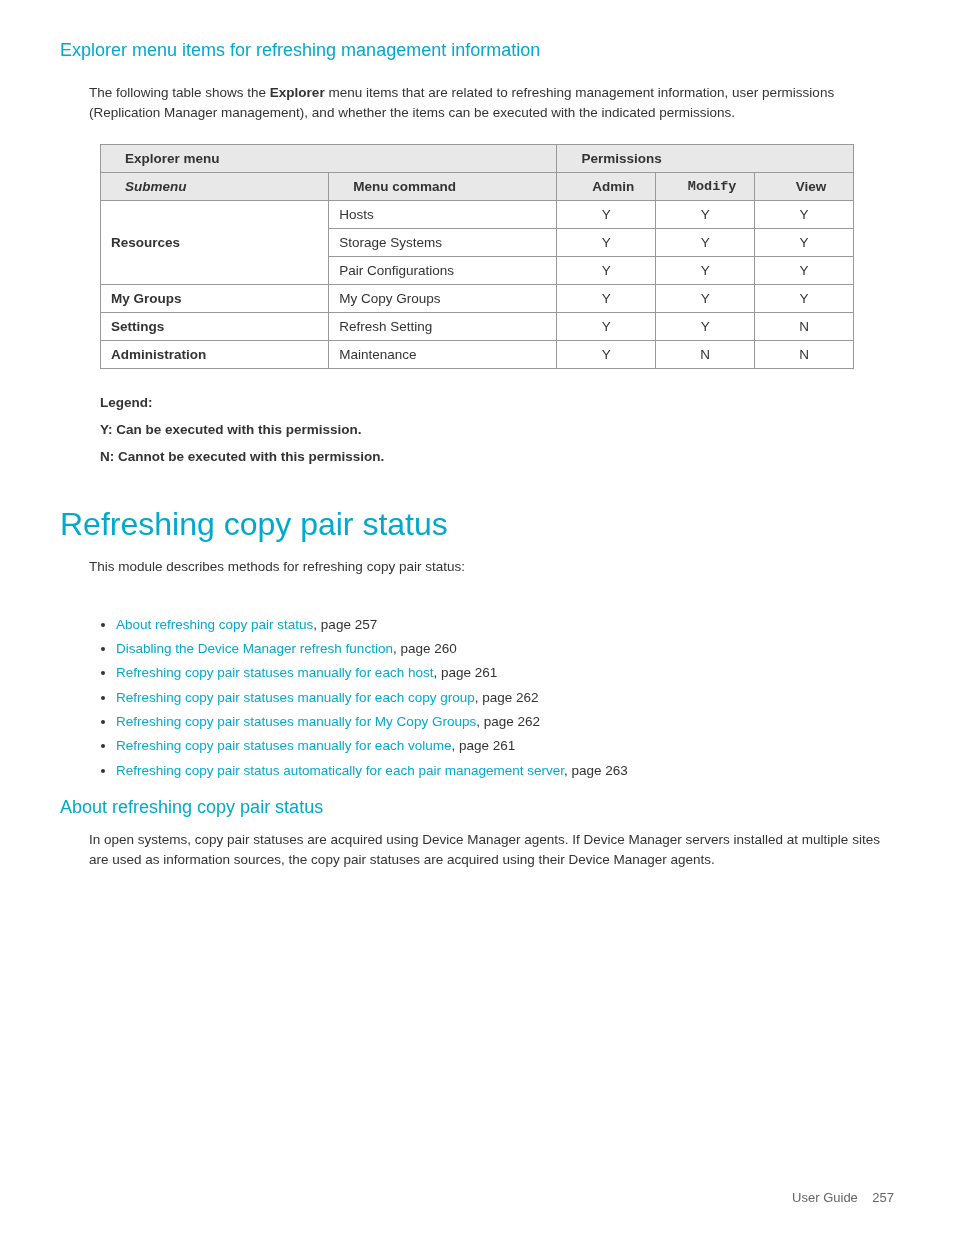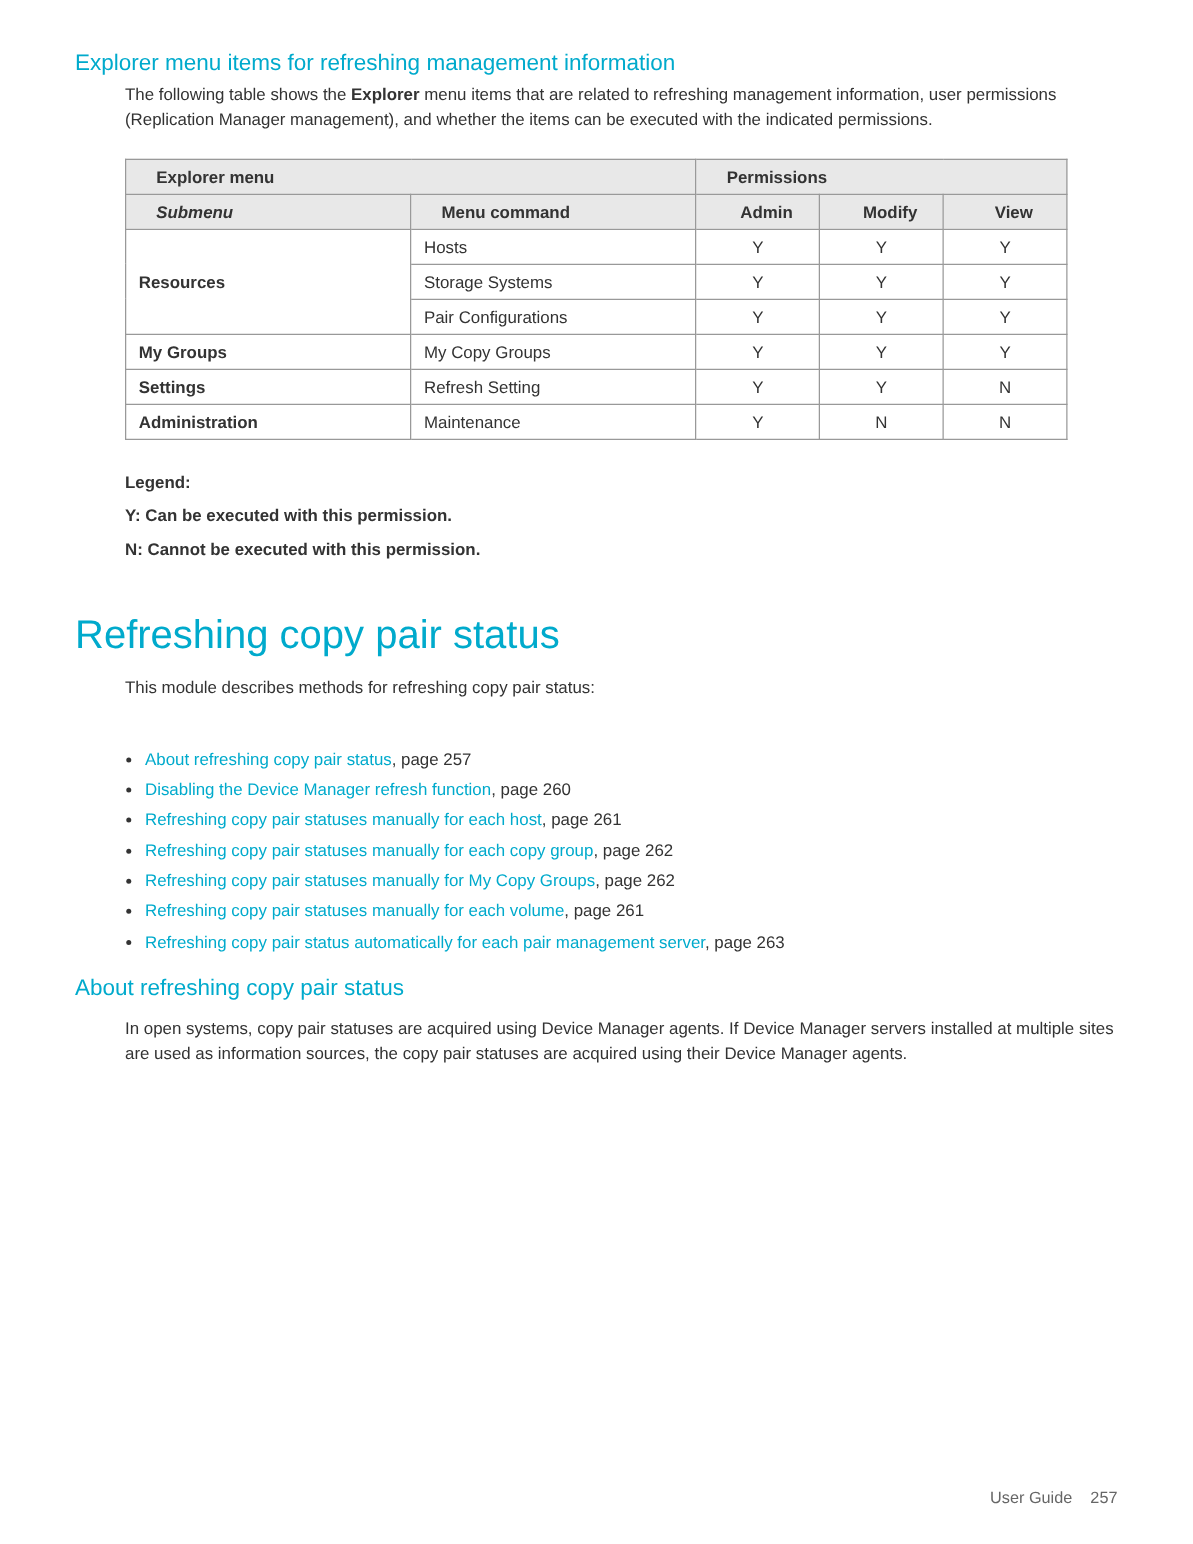--- a/index.html
+++ b/index.html
@@ -9,21 +9,21 @@
       color: #333;
       background: #fff;
       padding: 40px 60px 60px 60px;
       max-width: 954px;
     }
 
     .section-heading {
       color: #00aacc;
       font-size: 18px;
       font-weight: normal;
-      margin-bottom: 5px;
+      margin-bottom: 22px;
     }
 
     .main-heading {
       color: #00aacc;
       font-size: 32px;
       font-weight: normal;
       margin-bottom: 14px;
       margin-top: 36px;
     }
 
@@ -31,21 +31,21 @@
       color: #00aacc;
       font-size: 18px;
       font-weight: normal;
       margin-bottom: 12px;
     }
 
     .body-text {
       font-size: 13.5px;
       line-height: 1.5;
       margin-bottom: 14px;
-      margin-left: 40px;
+      margin-left: 29px;
     }
 
     .body-text b {
       font-weight: bold;
     }
 
     
     .table-wrapper {
       margin: 20px 40px 20px 40px;
     }
@@ -137,21 +137,21 @@
     }
 
     .permissions-header-top {
       background: #e8e8e8;
       font-weight: bold;
     }
 
     .submenu-col { width: 30%; font-style: italic; }
     .menu-cmd-col { width: 30%; }
     .admin-col { width: 13%; text-align: center; }
-    .modify-col { width: 13%; text-align: center; }
+    .modify-col { width: 13%; text-align: center; font-family: Liberation Mono, monospace; }
     .view-col { width: 13%; text-align: center; }
   </style>
 </head>
 <body>
 
 <h2 class="section-heading">Explorer menu items for refreshing management information</h2>
 
 <p class="body-text">
   The following table shows the <b>Explorer</b> menu items that are related to refreshing management information, user permissions (Replication Manager management), and whether the items can be executed with the indicated permissions.
 </p>

